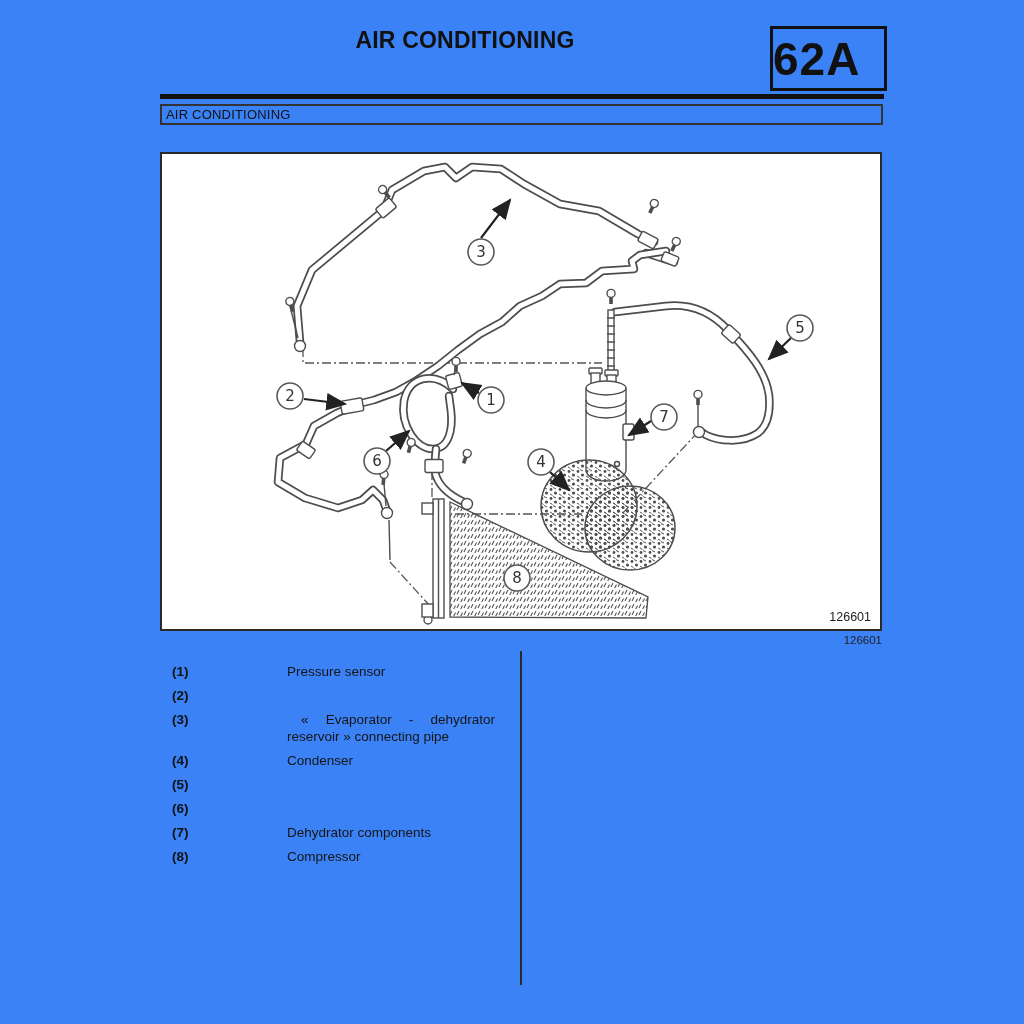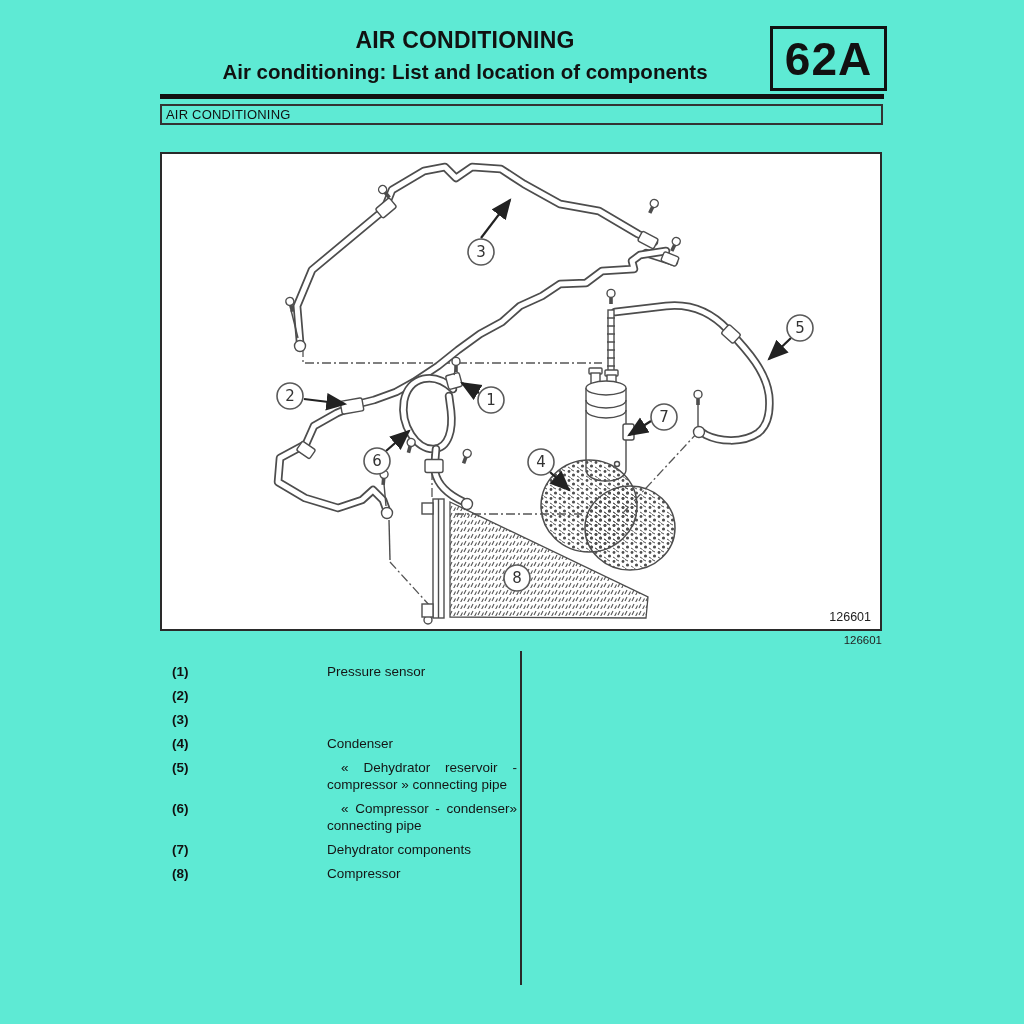--- a/index.html
+++ b/index.html
@@ -1,62 +1,61 @@
 <!DOCTYPE html>
 <html><head>
 <meta charset="utf-8">
 <style>
   html,body{margin:0;padding:0;background:#fff;}
-  .page{position:relative;width:1024px;height:1024px;background:#5eead4;
+  .page{position:relative;width:1024px;height:1024px;background:#3b82f6;
         font-family:"Liberation Sans",sans-serif;color:#111;overflow:hidden;}
 
   
   .hdr-title{position:absolute;left:160px;top:27px;width:610px;text-align:center;
              font-size:23px;font-weight:bold;letter-spacing:.2px;}
   .hdr-sub{position:absolute;left:160px;top:60px;width:610px;text-align:center;
            font-size:20.5px;font-weight:bold;}
   .code-box{position:absolute;left:770px;top:26px;width:111px;height:59px;
-            border:3px solid #111;display:flex;align-items:center;justify-content:center;}
+            border:3px solid #111;display:flex;align-items:center;justify-content:flex-start;}
   .code-box span{font-size:46px;font-weight:bold;letter-spacing:1px;}
   .rule{position:absolute;left:160px;top:94px;width:724px;height:5px;background:#111;}
   .band{position:absolute;left:160px;top:104px;width:719px;height:17px;
         border:2px solid #333;display:flex;align-items:center;}
   .band span{font-size:13px;padding-left:4px;letter-spacing:.2px;}
 
   
   .fig{position:absolute;left:160px;top:152px;width:718px;height:475px;border:2px solid #2a2a2a;background:#fff;}
   .fig svg{display:block;}
   .fig-num{position:absolute;right:9px;bottom:5px;font-size:12.5px;color:#222;}
   .fig-cap{position:absolute;left:160px;top:634px;width:722px;text-align:right;font-size:11.5px;color:#222;}
 
   
   .legend{position:absolute;left:172px;top:663px;width:345px;}
   .lrow{display:flex;margin-bottom:7px;}
   .lnum{flex:0 0 115px;font-size:13.5px;font-weight:bold;line-height:17px;}
-  .ldesc{width:208px;font-size:13.5px;line-height:17px;color:#151515;margin-left:40px;}
+  .ldesc{width:208px;font-size:13.5px;line-height:17px;color:#151515;}
   .ldesc.just{text-align:justify;text-indent:14px;}
   .vline{position:absolute;left:520px;top:651px;width:2px;height:334px;background:#2a2a2a;}
 
   
   .po{stroke:#4d4d4d;stroke-width:8.5;fill:none;stroke-linejoin:round;stroke-linecap:round;}
   .pi{stroke:#ffffff;stroke-width:5;fill:none;stroke-linejoin:round;stroke-linecap:round;}
   .tn{stroke:#4d4d4d;stroke-width:1.4;fill:#ffffff;}
   .ln{stroke:#4d4d4d;stroke-width:1.4;fill:none;}
   .dd{stroke:#555;stroke-width:1.3;fill:none;stroke-dasharray:9 3 2 3;}
   .co{fill:#fff;stroke:#5a5a5a;stroke-width:1.6;}
   .ct{font-family:"DejaVu Sans",sans-serif;font-size:15px;fill:#333;text-anchor:middle;}
   .ar{stroke:#222;stroke-width:2.2;}
 </style>
 </head>
 <body>
 
 <div class="page">
 
   <div class="hdr-title">AIR CONDITIONING</div>
-  <div class="hdr-sub">Air conditioning: List and location of components</div>
   <div class="code-box">
     <span>62A</span>
   </div>
   <div class="rule"></div>
   <div class="band">
     <span>AIR CONDITIONING</span>
   </div>
 
   <div class="fig">
     <svg width="718" height="475" viewBox="0 0 718 475" xmlns="http://www.w3.org/2000/svg">
@@ -250,32 +249,31 @@
   <div class="legend">
     <div class="lrow">
       <div class="lnum">(1)</div>
       <div class="ldesc">Pressure sensor</div>
     </div>
     <div class="lrow">
       <div class="lnum">(2)</div>
     </div>
     <div class="lrow">
       <div class="lnum">(3)</div>
+      <div class="ldesc just">« Evaporator - dehydrator reservoir » connecting pipe</div>
     </div>
     <div class="lrow">
       <div class="lnum">(4)</div>
       <div class="ldesc">Condenser</div>
     </div>
     <div class="lrow">
       <div class="lnum">(5)</div>
-      <div class="ldesc just">« Dehydrator reservoir - compressor » connecting pipe</div>
     </div>
     <div class="lrow">
       <div class="lnum">(6)</div>
-      <div class="ldesc just">« Compressor - condenser» connecting pipe</div>
     </div>
     <div class="lrow">
       <div class="lnum">(7)</div>
       <div class="ldesc">Dehydrator components</div>
     </div>
     <div class="lrow">
       <div class="lnum">(8)</div>
       <div class="ldesc">Compressor</div>
     </div>
   </div>

